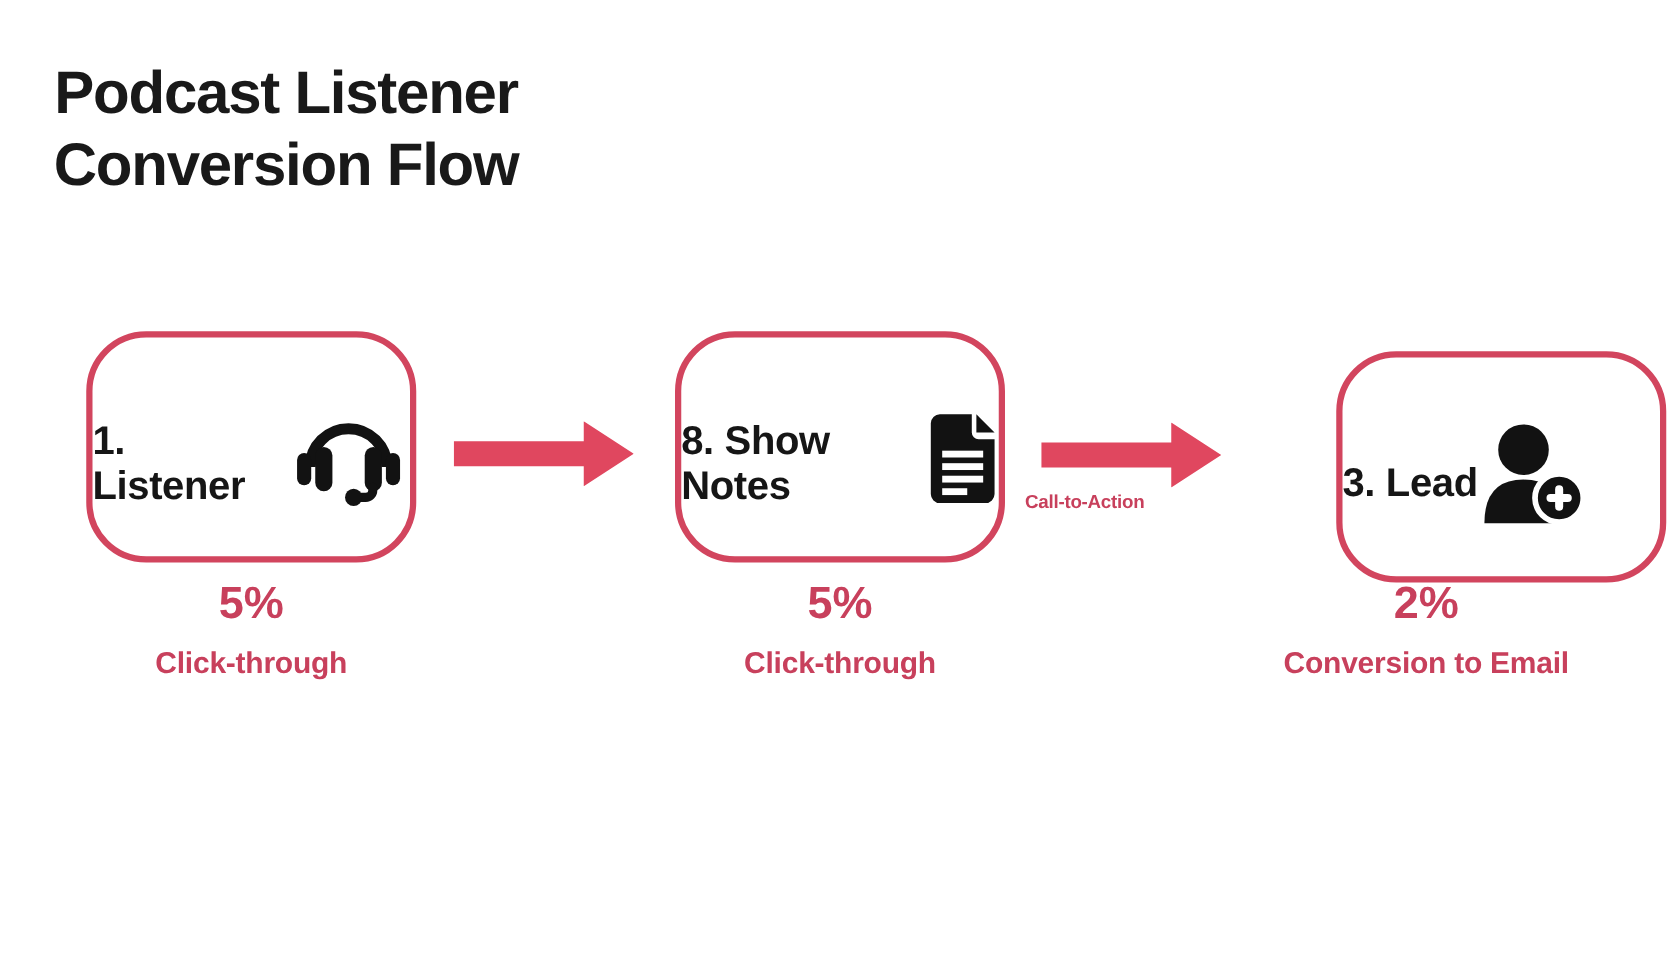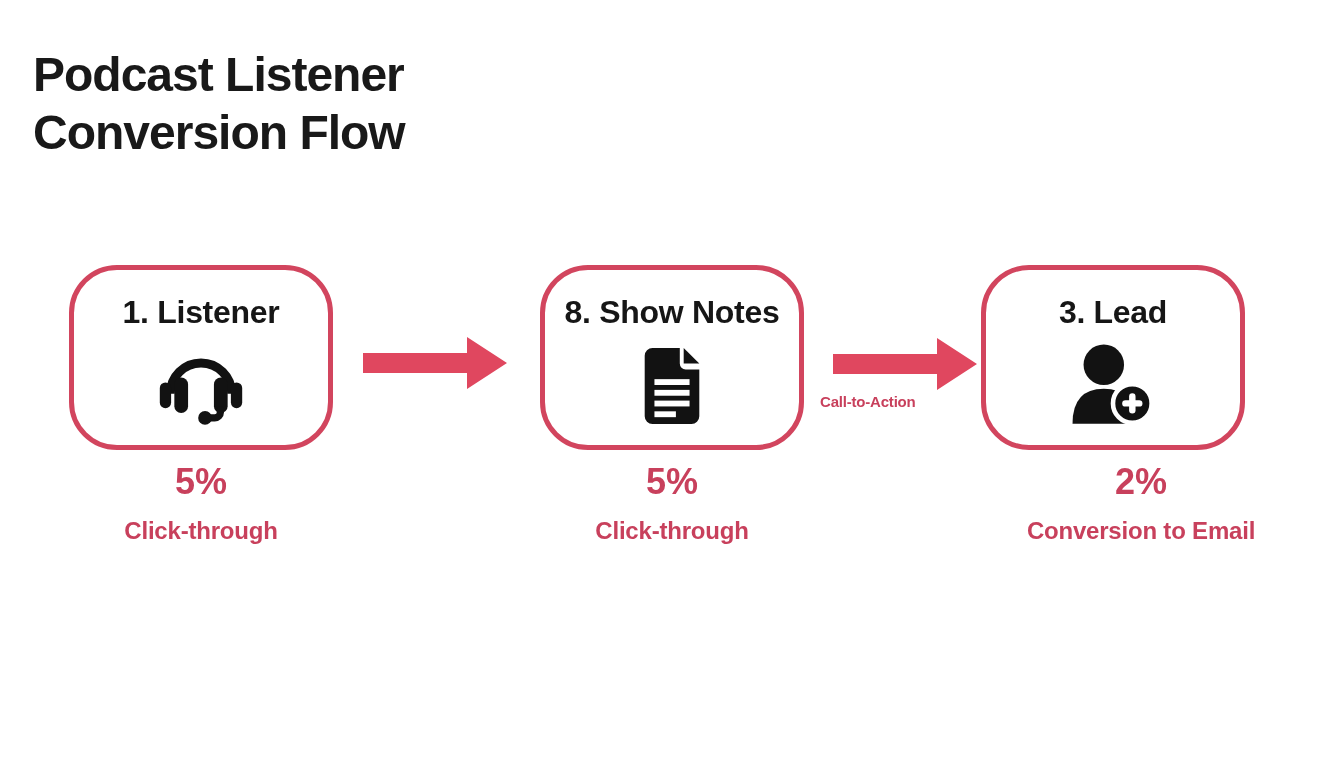--- a/index.html
+++ b/index.html
@@ -13,35 +13,35 @@
   *{margin:0;padding:0;box-sizing:border-box;}
   html,body{background:#fff;}
   .canvas{
     position:relative;
     width:1344px;height:768px;
     background:var(--background);
     font-family:"Liberation Sans",sans-serif;
     overflow:hidden;
   }
   .title{
-    position:absolute;left:33px;top:46px;
+    position:absolute;left:43px;top:46px;
     font-size:48px;line-height:58px;font-weight:bold;
-    color:var(--heading-text);letter-spacing:-1px;
+    color:var(--heading-text);letter-spacing:-1px;text-align:center;
   }
   .box{
     position:absolute;top:265px;
     width:264px;height:185px;
     border:5px solid var(--box-border);
     border-radius:48px;
     background:#fff;
-    display:flex;flex-direction:column;align-items:center;
+    display:flex;flex-direction:row;align-items:center;
   }
   .box-1{left:69px;}
   .box-2{left:540px;}
-  .box-3{left:981px;}
+  .box-3{left:1069px;margin-top:16px;}
   .box-title{
     margin-top:24px;
     font-size:32px;font-weight:bold;
     color:#161616;letter-spacing:-0.3px;
     line-height:36px;
   }
   .icon{color:var(--icon-black);display:block;}
   .icon-headset{width:98px;height:84px;margin-top:12px;}
   .icon-document{width:64px;height:78px;margin-top:16px;}
   .icon-person{width:92px;height:86px;margin-top:12px;}

